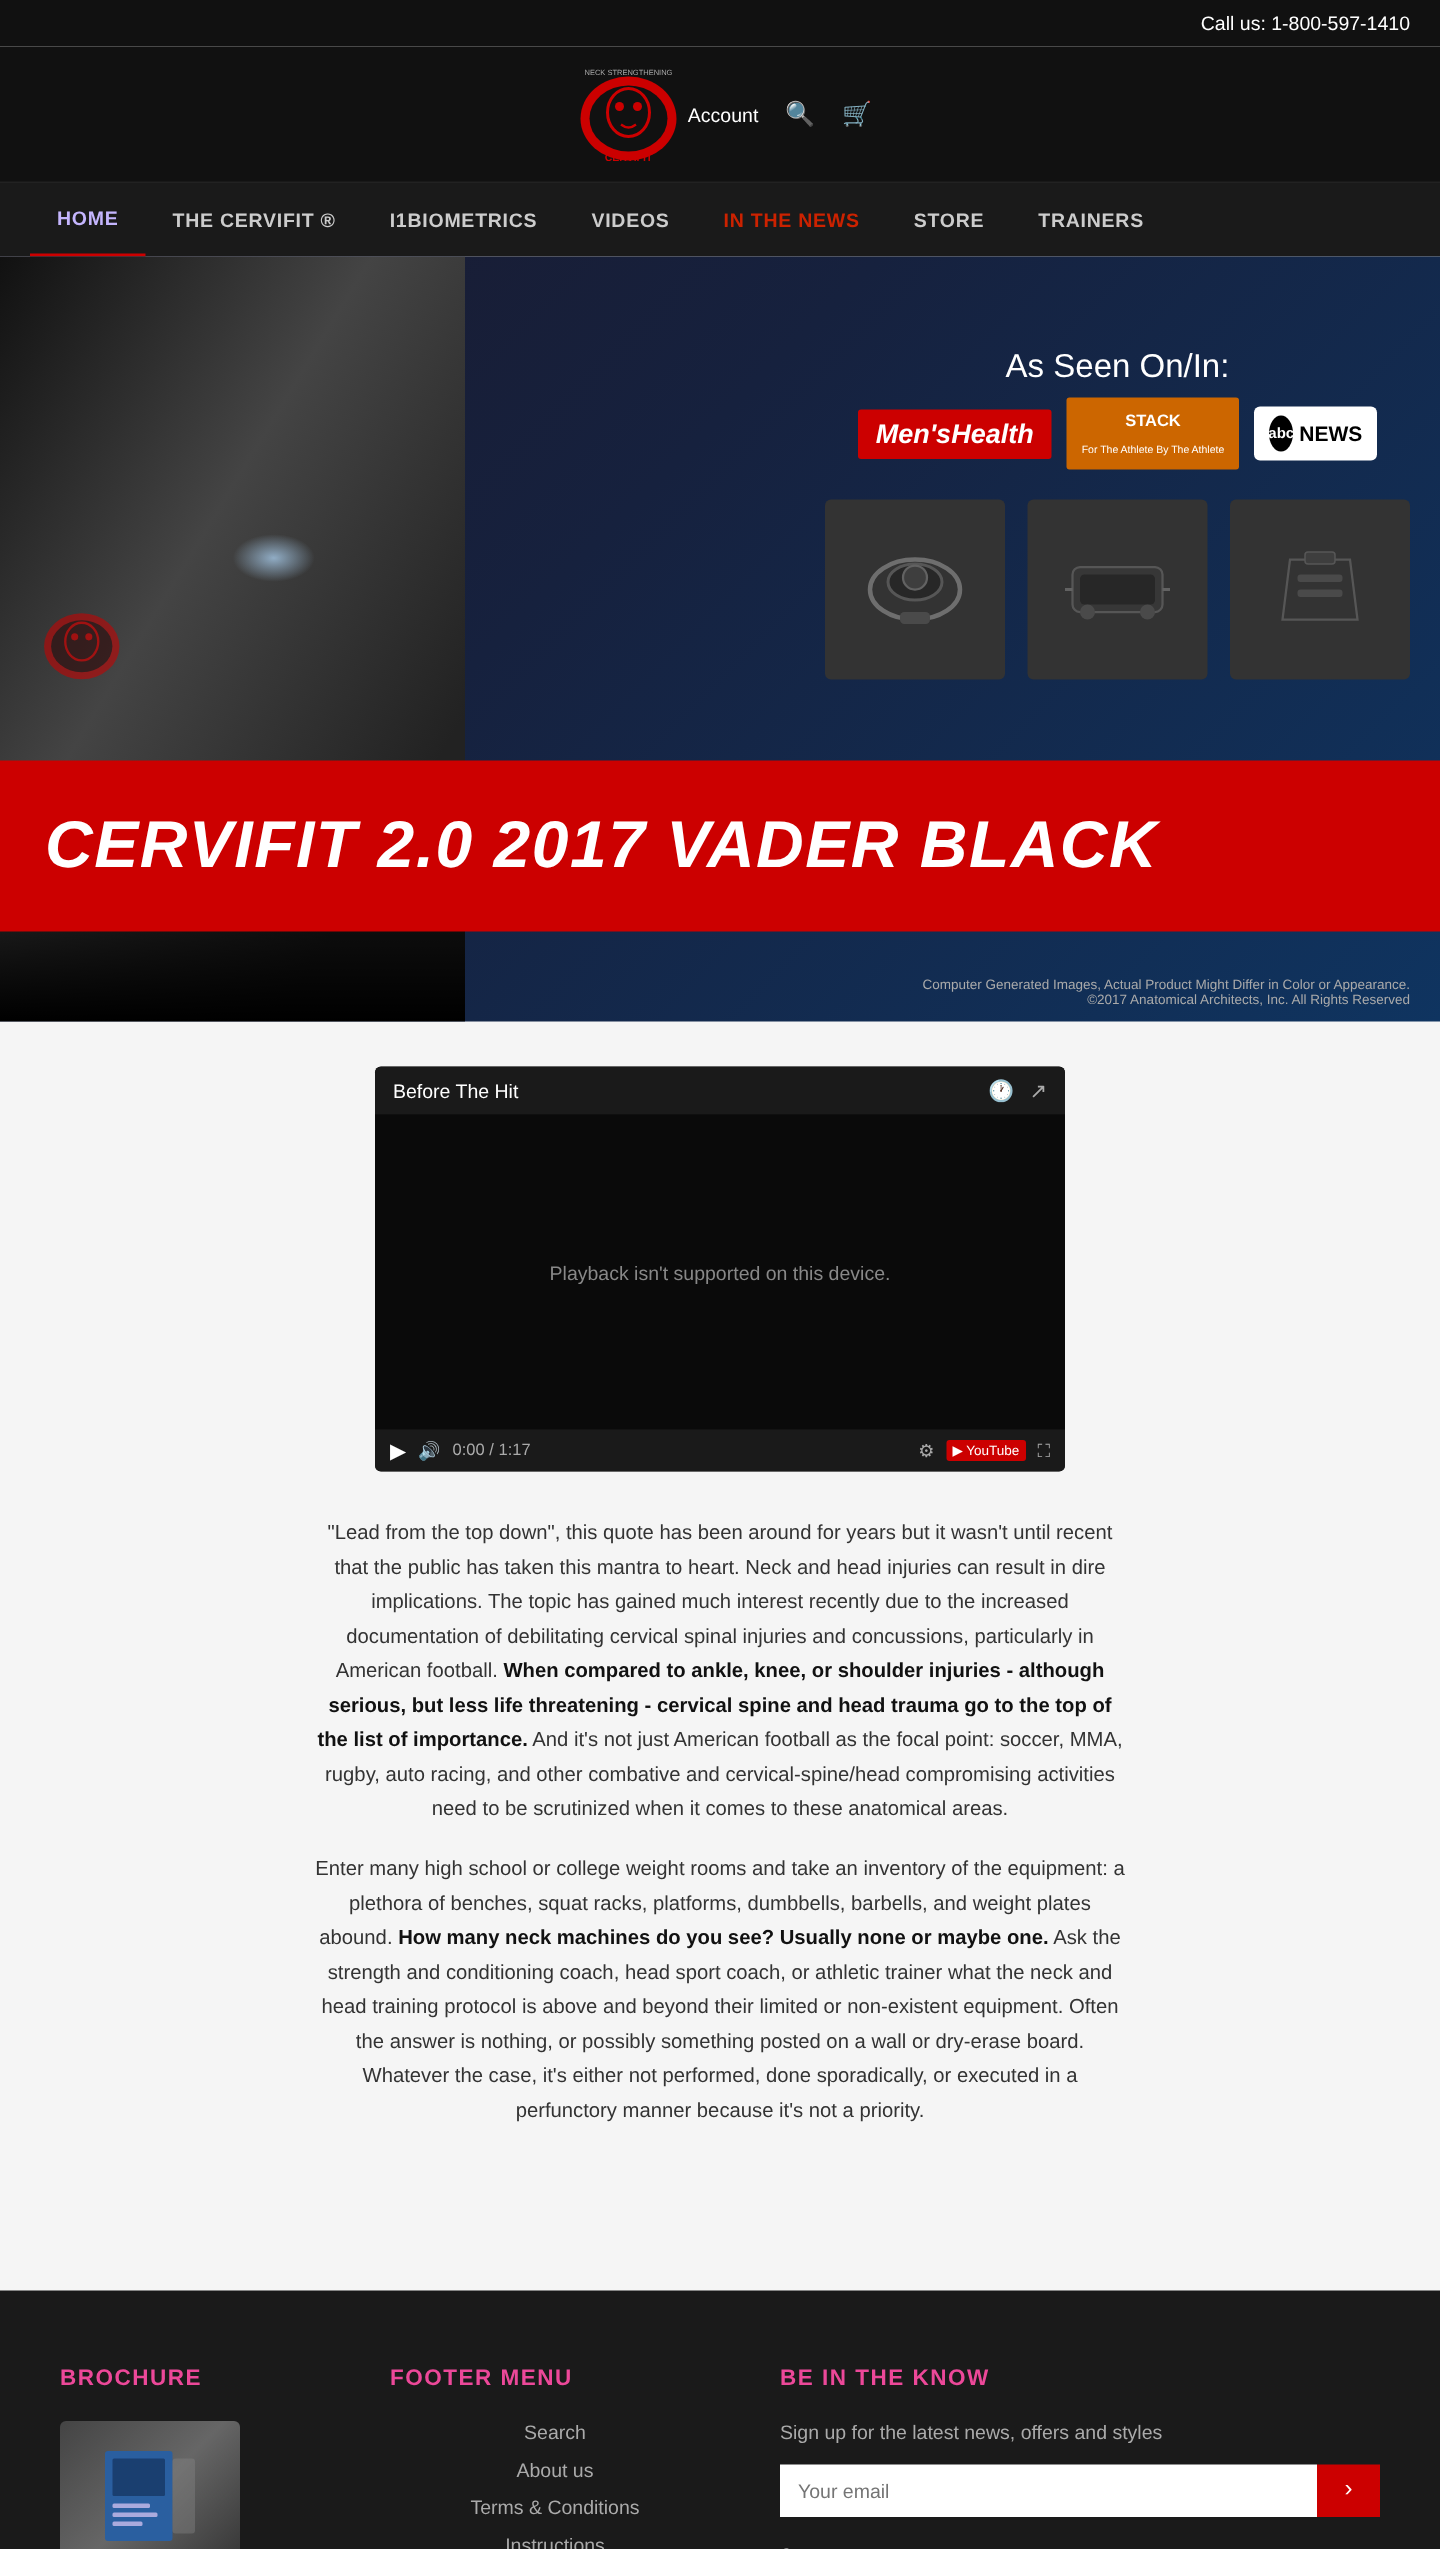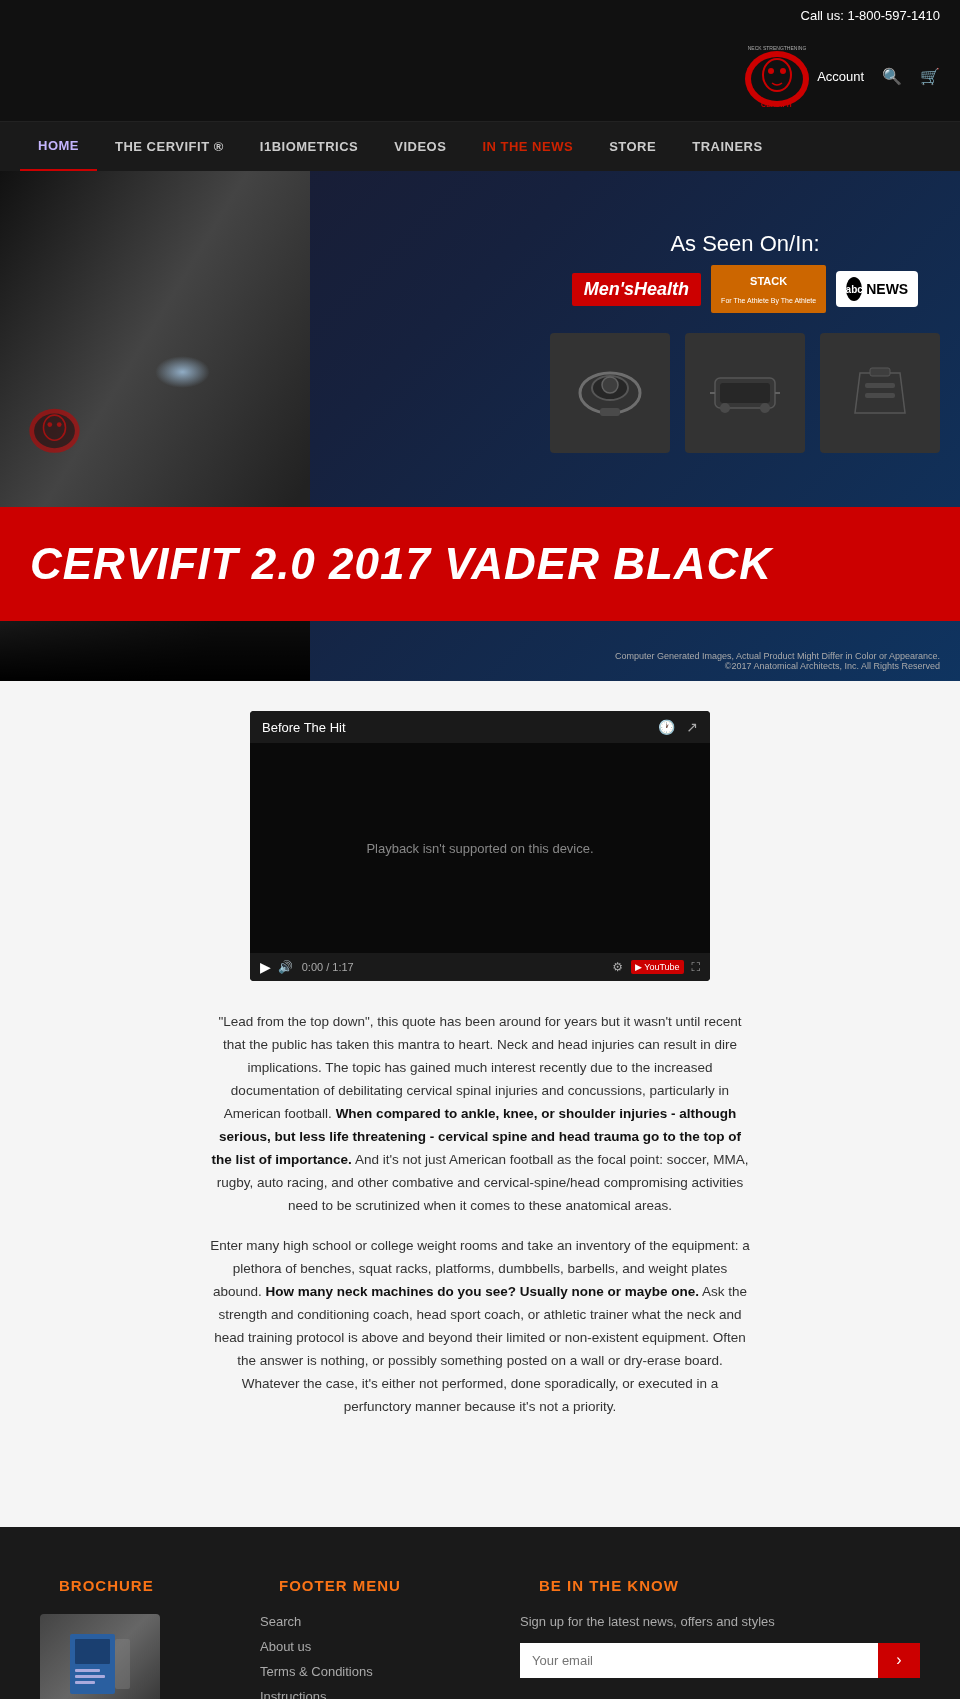--- a/index.html
+++ b/index.html
@@ -12,21 +12,21 @@
       text-align: right;
       padding: 8px 20px;
       font-size: 13px;
     }
 
     
     .header {
       background: #111;
       display: flex;
       align-items: center;
-      justify-content: flex-end;
+      justify-content: center;
       padding: 10px 20px;
       border-bottom: 1px solid #222;
     }
     .logo-area {
       display: flex;
       align-items: center;
     }
     .logo-icon {
       width: 80px;
       height: 70px;
@@ -259,45 +259,45 @@
     }
     .footer-top {
       display: flex;
       gap: 40px;
       margin-bottom: 30px;
     }
     .footer-col-brochure { width: 180px; }
     .footer-col-menu { width: 220px; }
     .footer-col-know { flex: 1; }
     .footer-heading {
-      color: #f97316;
+      color: #ec4899;
       font-size: 15px;
       font-weight: 700;
       letter-spacing: 1px;
       text-transform: uppercase;
       margin-bottom: 20px;
-      margin-left: 19px;
     }
     .brochure-img-box {
       width: 120px;
       height: 100px;
       background: linear-gradient(135deg, #444 0%, #666 50%, #333 100%);
       border-radius: 4px;
       display: flex;
       align-items: center;
       justify-content: center;
       overflow: hidden;
     }
     .footer-menu-link {
       display: block;
       color: #aaa;
       text-decoration: none;
       font-size: 13px;
       margin-bottom: 10px;
       cursor: pointer;
+      text-align: center;
     }
     .footer-know-text {
       color: #aaa;
       font-size: 13px;
       margin-bottom: 14px;
     }
     .email-form {
       display: flex;
       margin-bottom: 18px;
     }

